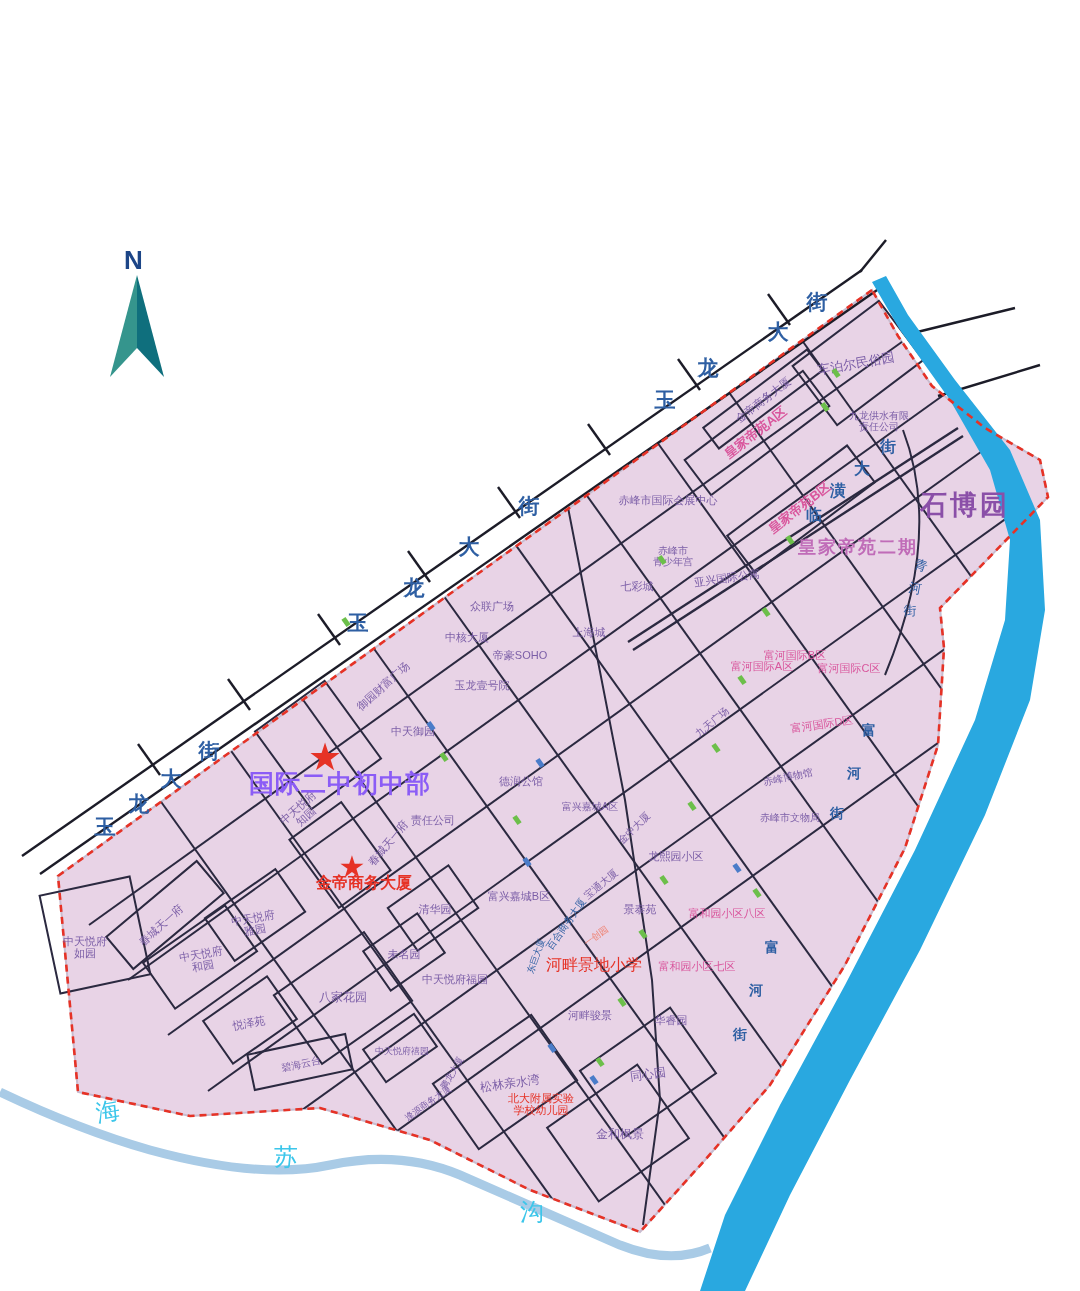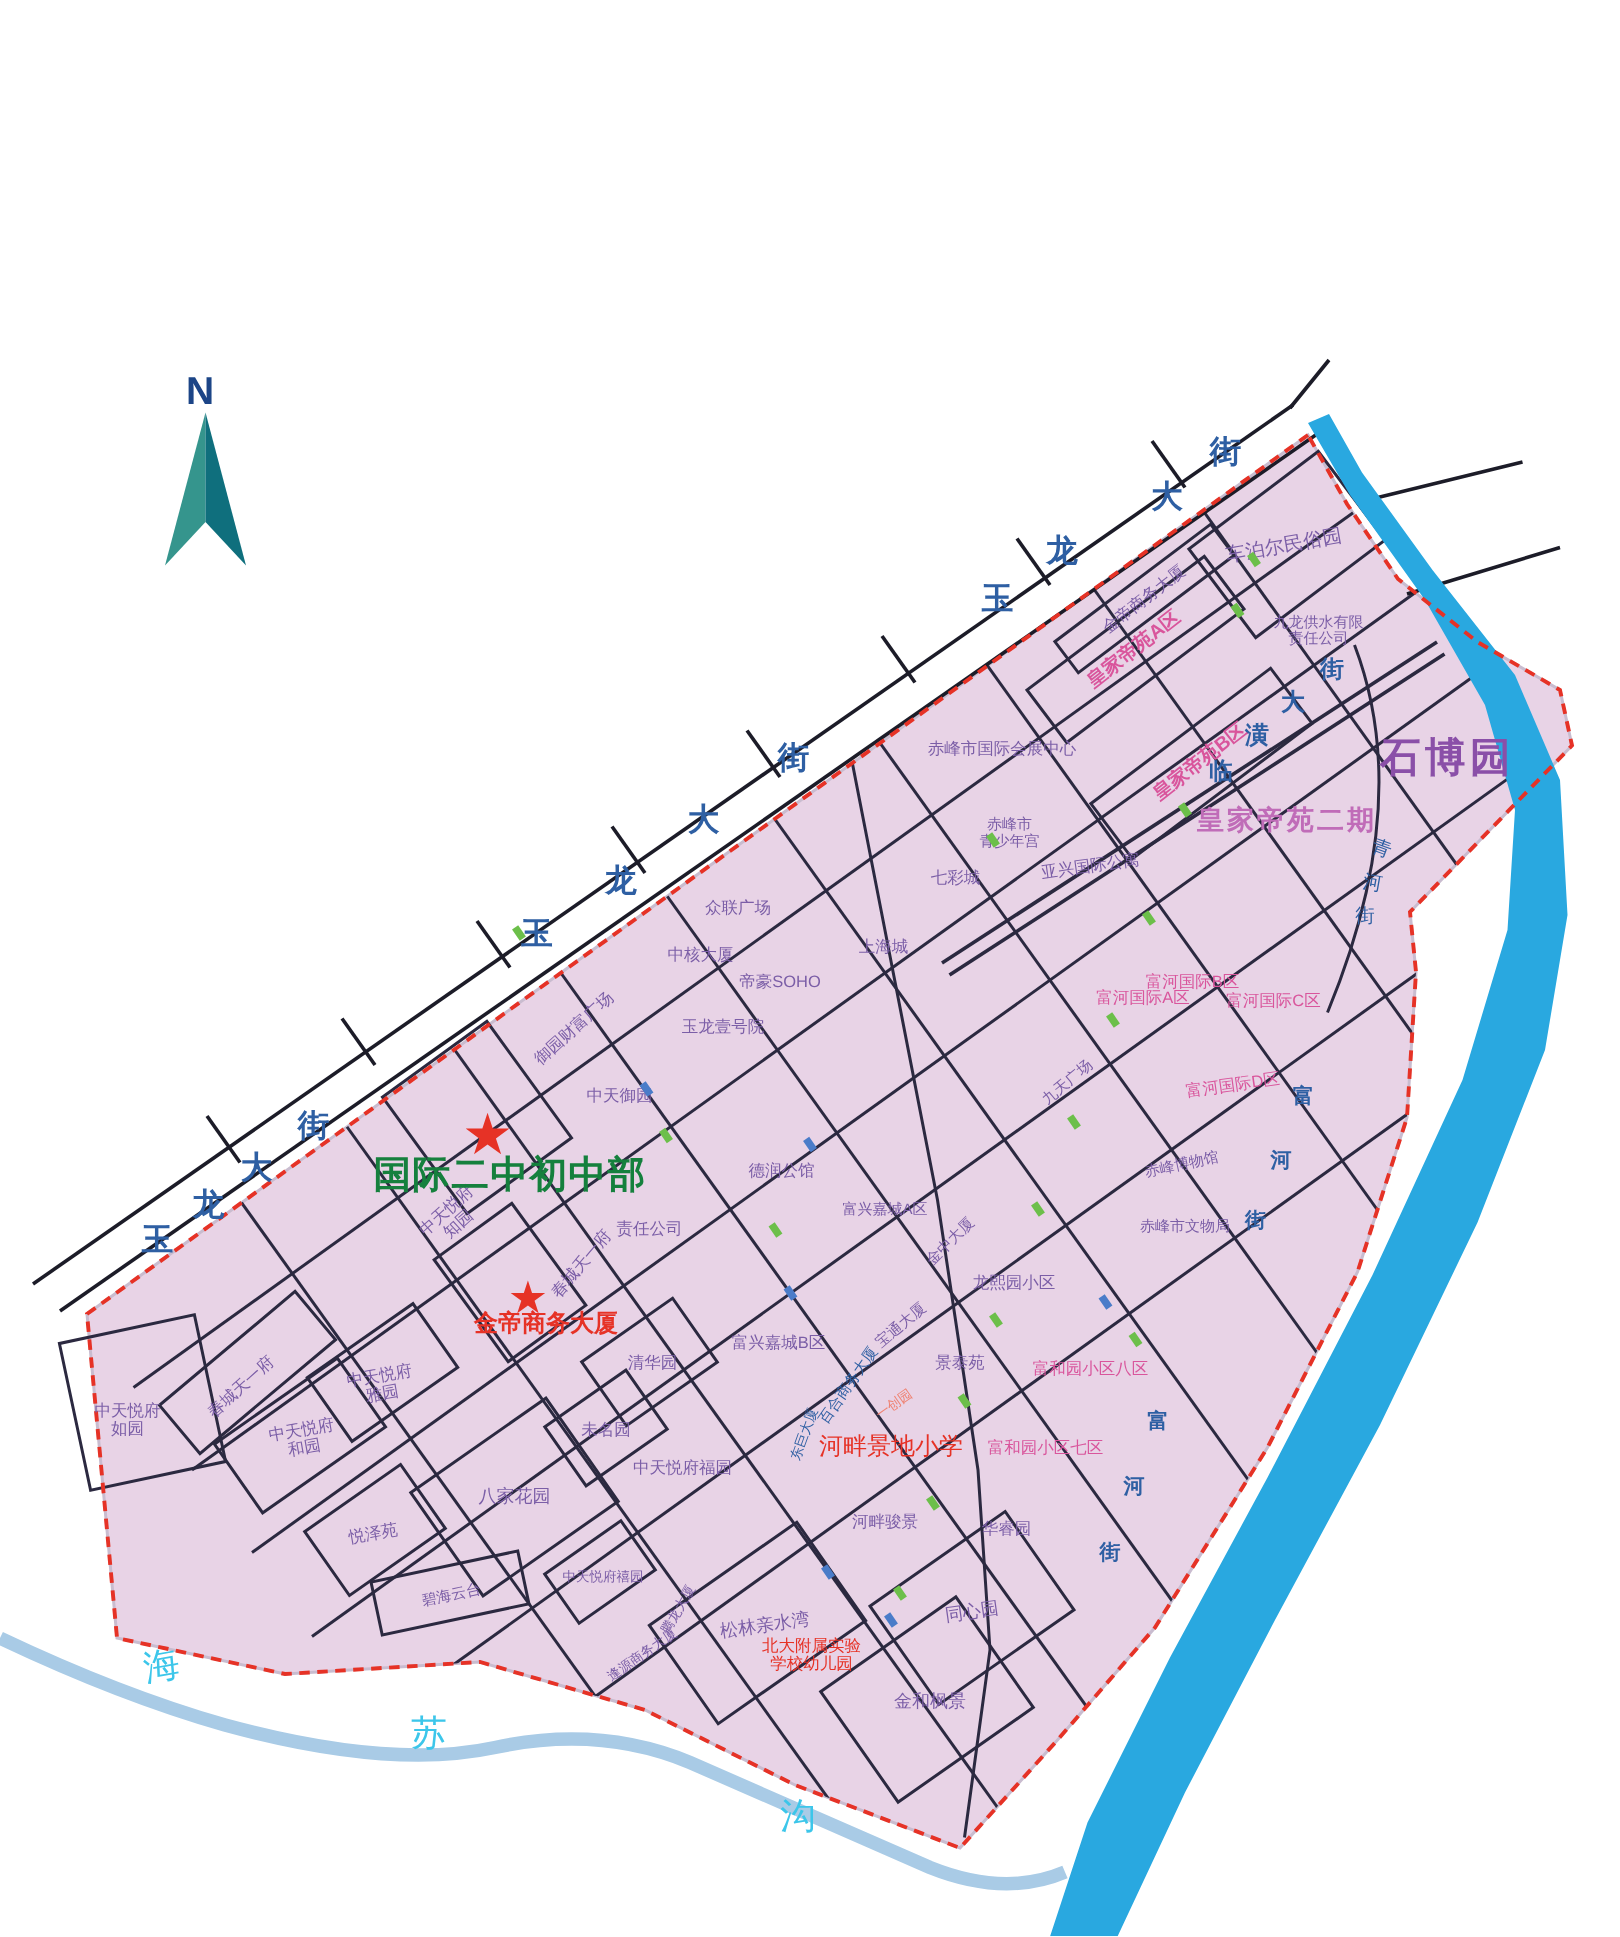--- a/index.html
+++ b/index.html
@@ -203,21 +203,21 @@
       <div class="lbl" style="left: 202px; top: 960px; font-size: 11px; color: rgb(123, 94, 167); transform: translate(-50%, -50%) rotate(-10deg);">中天悦府
 和园</div>
       <div class="lbl" style="left: 402px; top: 1051px; font-size: 9px; color: rgb(123, 94, 167); transform: translate(-50%, -50%) rotate(0deg);">中天悦府禧园</div>
       <div class="lbl" style="left: 452px; top: 1073px; font-size: 9px; color: rgb(123, 94, 167); transform: translate(-50%, -50%) rotate(-60deg);">腾龙大厦</div>
       <div class="lbl" style="left: 428px; top: 1103px; font-size: 9px; color: rgb(123, 94, 167); transform: translate(-50%, -50%) rotate(-35deg);">逢源商务大厦</div>
       <div class="lbl" style="left: 510px; top: 1084px; font-size: 12px; color: rgb(123, 94, 167); transform: translate(-50%, -50%) rotate(-8deg);">松林亲水湾</div>
       <div class="lbl" style="left: 648px; top: 1075px; font-size: 12px; color: rgb(123, 94, 167); transform: translate(-50%, -50%) rotate(-8deg);">同心园</div>
       <div class="lbl" style="left: 620px; top: 1135px; font-size: 12px; color: rgb(123, 94, 167); transform: translate(-50%, -50%) rotate(0deg);">金和枫景</div>
       <div class="lbl" style="left: 578px; top: 1015px; font-size: 11px; color: rgb(123, 94, 167); transform: translate(-50%, -50%) rotate(0deg); margin-left: 12px;">河畔骏景</div>
       <div class="lbl" style="left: 671px; top: 1020px; font-size: 11px; color: rgb(123, 94, 167); transform: translate(-50%, -50%) rotate(0deg);">华睿园</div>
-      <div class="lbl" style="left: 340px; top: 783px; font-size: 25px; color: #15803d; transform: translate(-50%, -50%) rotate(0deg); font-weight: 700; letter-spacing: 1px;">国际二中初中部</div>
+      <div class="lbl" style="left: 340px; top: 783px; font-size: 25px; color: #8b5cf6; transform: translate(-50%, -50%) rotate(0deg); font-weight: 700; letter-spacing: 1px;">国际二中初中部</div>
       <div class="lbl" style="left: 364px; top: 883px; font-size: 16px; color: rgb(230, 50, 38); transform: translate(-50%, -50%) rotate(0deg); font-weight: 700;">金帝商务大厦</div>
       <div class="lbl" style="left: 594px; top: 965px; font-size: 16px; color: rgb(230, 50, 38); transform: translate(-50%, -50%) rotate(0deg);">河畔景地小学</div>
       <div class="lbl" style="left: 596px; top: 936px; font-size: 9px; color: rgb(239, 130, 114); transform: translate(-50%, -50%) rotate(-35deg);">一创园</div>
       <div class="lbl" style="left: 541px; top: 1104px; font-size: 11px; color: rgb(230, 50, 38); transform: translate(-50%, -50%) rotate(0deg);">北大附属实验
 学校幼儿园</div>
       <div class="star" style="left: 325px; top: 757px; font-size: 38px;">★</div>
       <div class="star" style="left: 352px; top: 866px; font-size: 30px;">★</div>
       <div class="mark" style="left: 836px; top: 373px; background: rgb(108, 191, 74); transform: translate(-50%, -50%) rotate(55deg);"></div>
       <div class="mark" style="left: 825px; top: 407px; background: rgb(108, 191, 74); transform: translate(-50%, -50%) rotate(55deg);"></div>
       <div class="mark" style="left: 790px; top: 540px; background: rgb(108, 191, 74); transform: translate(-50%, -50%) rotate(55deg);"></div>

